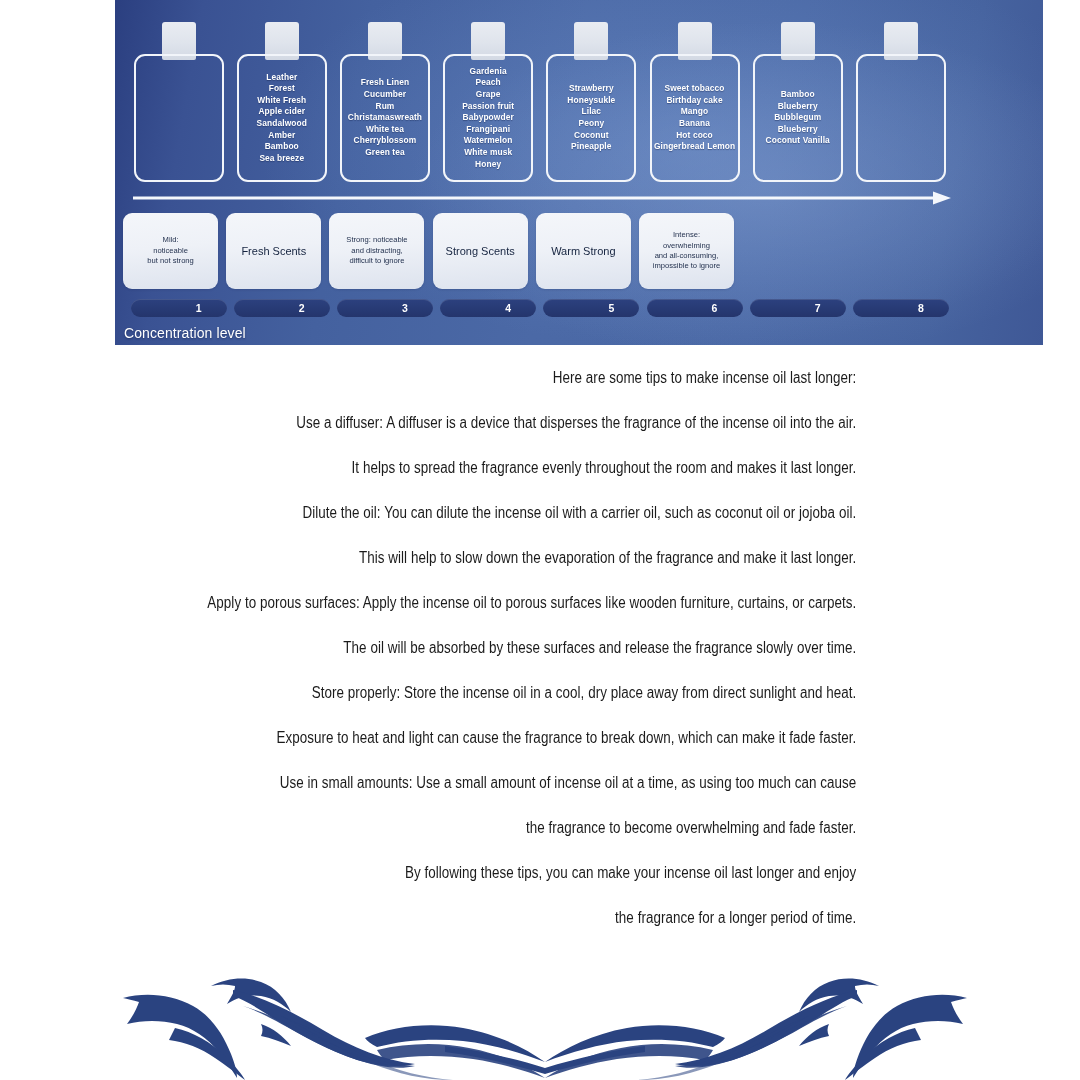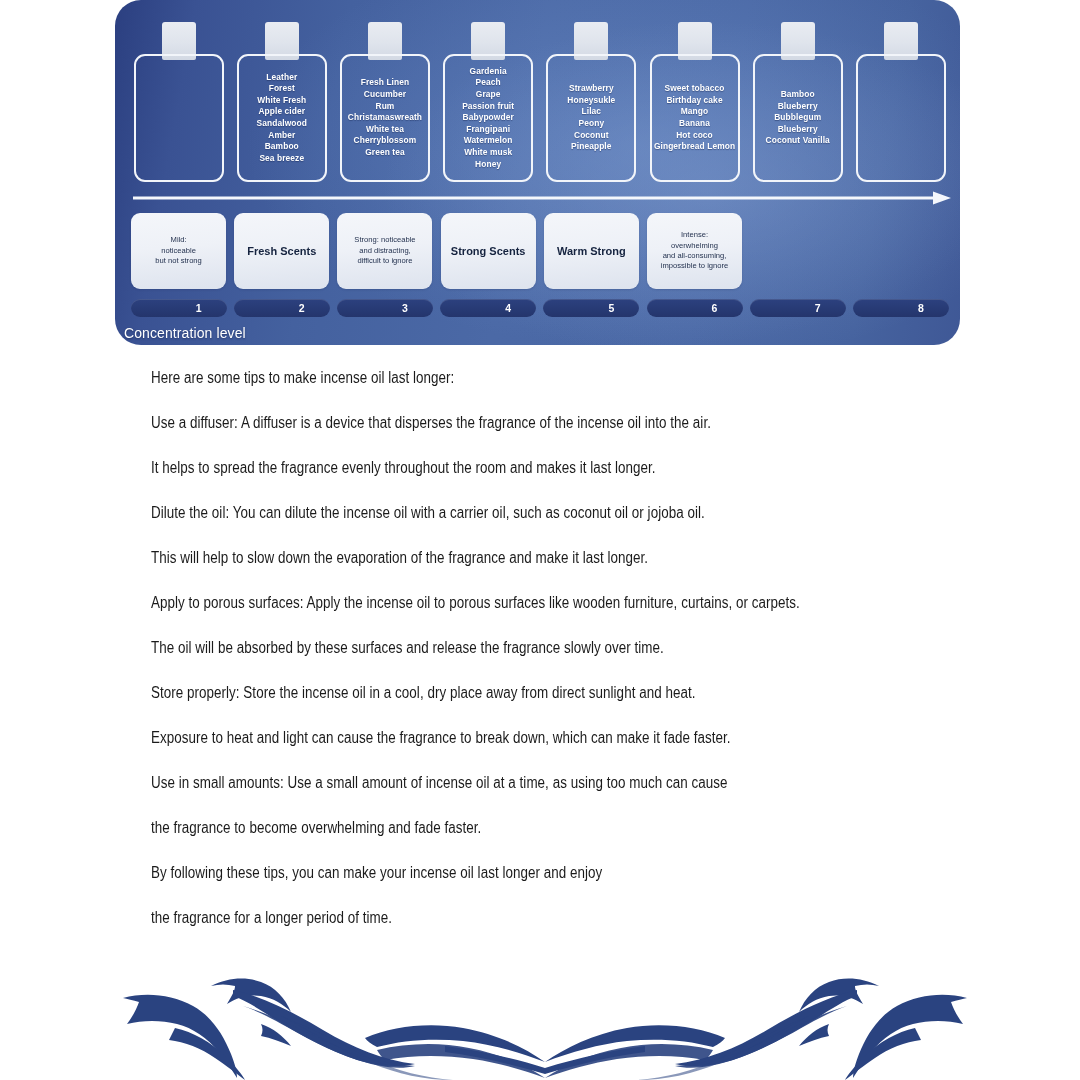--- a/index.html
+++ b/index.html
@@ -18,27 +18,26 @@
     width: 1080px;
     height: 1080px;
     background: #ffffff;
   }
 
   
   .infographic {
     position: absolute;
     left: 115px;
     top: 0px;
-    width: 845px;
+    width: 928px;
     height: 345px;
     background:
       radial-gradient(ellipse 75% 95% at 62% 42%, rgba(108,142,200,0.55) 0%, rgba(108,142,200,0.0) 62%),
       linear-gradient(100deg, #2b3f80 0%, #3a5293 9%, #44619f 26%, #4b69a6 48%, #4a68a5 70%, #46639f 88%, #3f5896 100%);
     overflow: hidden;
-    border-radius: 26px;
   }
 
   
   .infographic::after {
     content: "";
     position: absolute;
     left: 0; top: 0; right: 0; bottom: 0;
     background: radial-gradient(ellipse 55% 70% at 70% 55%, rgba(150,175,220,0.30) 0%, rgba(150,175,220,0) 70%);
     pointer-events: none;
   }
@@ -107,21 +106,21 @@
     top: 190px;
     width: 818px;
     height: 16px;
     z-index: 3;
   }
   .arrow-wrap svg { display: block; }
 
   
   .desc-row {
     position: absolute;
-    left: 12px;
+    left: 4px;
     top: 212px;
     width: 826px;
     height: 78px;
     display: flex;
     z-index: 3;
   }
 
   .desc-col {
     width: 103.2px;
     height: 78px;
@@ -143,21 +142,21 @@
   }
 
   .desc-text {
     text-align: center;
     color: #24324f;
     font-size: 7.6px;
     line-height: 10.4px;
   }
   .desc-text.heading {
     font-size: 11px;
-    font-weight: 700;
+    font-weight: 400;
     line-height: 13px;
     color: #15233f;
   }
 
   
   .pill-row {
     position: absolute;
     left: 12px;
     top: 298px;
     width: 826px;
@@ -201,20 +200,21 @@
     z-index: 4;
     text-shadow: 0 1px 2px rgba(15,28,65,0.5);
   }
 
   
   .body-text {
     position: absolute;
     left: 151px;
     top: 370px;
     width: 820px;
+    text-align: right;
   }
 
   .body-text p {
     font-family: "Liberation Sans", sans-serif;
     font-size: 15.6px;
     line-height: 15.6px;
     color: #1b1b1b;
     margin: 0 0 29.4px 0;
     transform: scaleX(0.86);
     transform-origin: left center;

